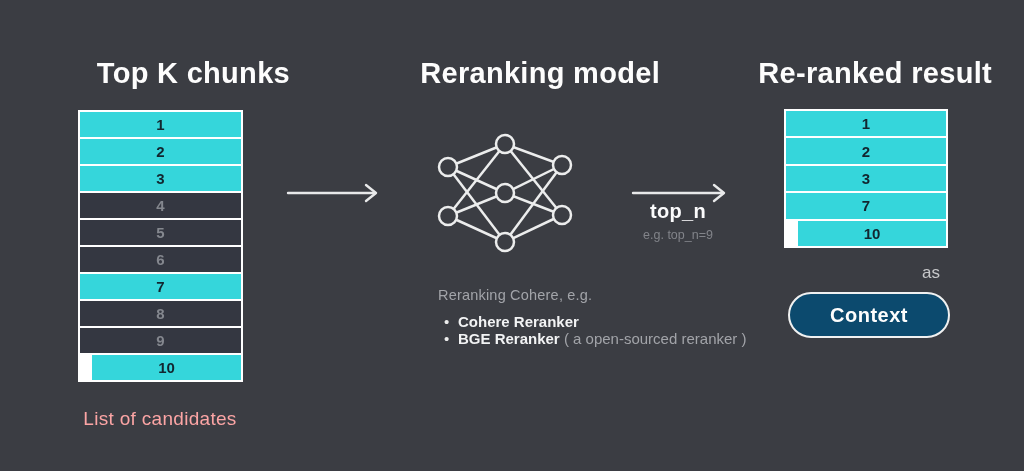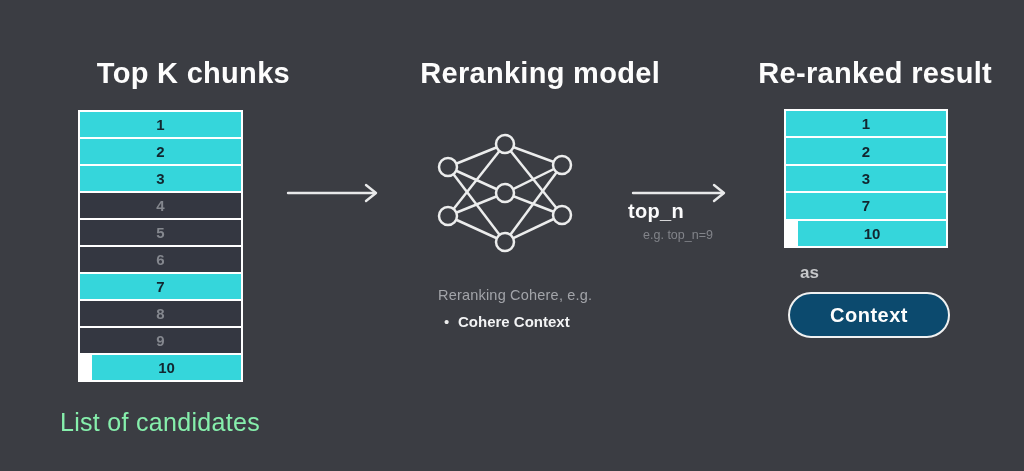--- a/index.html
+++ b/index.html
@@ -52,36 +52,37 @@
   }
   .row:last-child { border-bottom: none; margin-left: 12px; }
   .row.cyan { background: #35d6db; color: #12262f; }
 
   .caption {
     position: absolute;
     left: 58px;
     top: 408px;
     width: 204px;
     text-align: center;
-    color: #86efac;
-    font-size: 25px;
+    color: #fca5a5;
+    font-size: 19px;
     font-weight: 400;
     letter-spacing: 0.3px;
   }
 
   
   .draw { position: absolute; }
   .stroke-line { stroke: #e8e9ea; stroke-width: 2.4; fill: none; stroke-linecap: round; stroke-linejoin: round; }
   .nn-line  { stroke: #eceded; stroke-width: 2.5; }
   .nn-node  { stroke: #eceded; stroke-width: 2.5; fill: #3b3d43; }
 
   
   .topn-label {
     position: absolute;
     left: 628px; top: 200px; width: 100px;
+    text-align: center;
     color: #fbfbfc;
     font-size: 20px;
     font-weight: 800;
     letter-spacing: 0.3px;
   }
   .topn-example {
     position: absolute;
     left: 613px; top: 228px; width: 130px;
     text-align: center;
     color: #82848a;
@@ -112,24 +113,24 @@
     color: #eceded;
     font-size: 15px;
   }
   .note-bold { color: #f2f3f4; font-weight: 700; }
   .note-rest { color: #a2a4a9; font-weight: 400; }
 
   
   .as-label {
     position: absolute;
     left: 800px; top: 263px; width: 140px;
-    text-align: left;
+    text-align: right;
     color: #c7c8ca;
     font-size: 17px;
-    font-weight: 700;
+    font-weight: 400;
   }
   .context-pill {
     position: absolute;
     left: 788px; top: 292px; width: 162px; height: 46px;
     border: 2.5px solid #f0f1f1;
     border-radius: 24px;
     background: #0c4a6e;
     display: flex;
     align-items: center;
     justify-content: center;
@@ -185,21 +186,22 @@
     <circle class="nn-node" cx="23" cy="42" r="9"></circle>
     <circle class="nn-node" cx="137" cy="40" r="9"></circle>
     <circle class="nn-node" cx="80" cy="68" r="9"></circle>
     <circle class="nn-node" cx="23" cy="91" r="9"></circle>
     <circle class="nn-node" cx="137" cy="90" r="9"></circle>
     <circle class="nn-node" cx="80" cy="117" r="9"></circle>
   </svg>
 
   <div class="note-heading">Reranking Cohere, e.g.</div>
   <ul class="note-list">
-    <li><span class="note-bold">Cohere Context</span><span class="note-rest"></span></li>
+    <li><span class="note-bold">Cohere Reranker</span><span class="note-rest"></span></li>
+    <li><span class="note-bold">BGE Reranker</span><span class="note-rest"> ( a open-sourced reranker )</span></li>
   </ul>
 
   <svg class="draw" style="left:628px; top:180px;" width="105" height="26">
     <line class="stroke-line" x1="5" y1="13" x2="95" y2="13"></line>
     <polyline class="stroke-line" points="86,5 96,13 86,21"></polyline>
   </svg>
   <div class="topn-label">top_n</div>
   <div class="topn-example">e.g. top_n=9</div>
 
   <div class="stack" id="stack-right">

